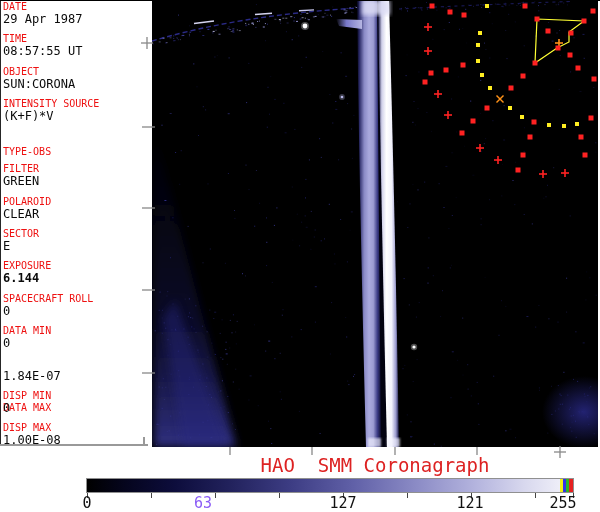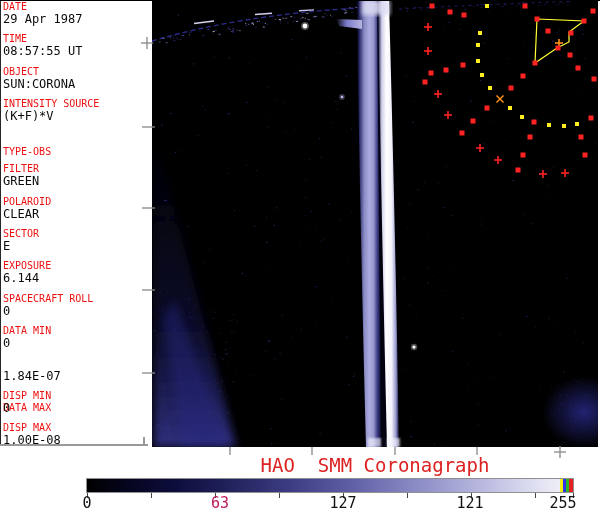--- a/index.html
+++ b/index.html
@@ -762,21 +762,21 @@
       <div class="sb-label" style="top: 99px; color: rgb(238, 17, 17);">INTENSITY SOURCE</div>
       <div class="sb-value" style="top: 109px; color: rgb(10, 10, 10);">(K+F)*V</div>
       <div class="sb-label" style="top: 147px; color: rgb(238, 17, 17);">TYPE-OBS</div>
       <div class="sb-label" style="top: 164px; color: rgb(238, 17, 17);">FILTER</div>
       <div class="sb-value" style="top: 174px; color: rgb(10, 10, 10);">GREEN</div>
       <div class="sb-label" style="top: 197px; color: rgb(238, 17, 17);">POLAROID</div>
       <div class="sb-value" style="top: 207px; color: rgb(10, 10, 10);">CLEAR</div>
       <div class="sb-label" style="top: 229px; color: rgb(238, 17, 17);">SECTOR</div>
       <div class="sb-value" style="top: 239px; color: rgb(10, 10, 10);">E</div>
       <div class="sb-label" style="top: 261px; color: rgb(238, 17, 17);">EXPOSURE</div>
-      <div class="sb-value" style="top: 271px; color: rgb(10, 10, 10);">6.144</div>
+      <div class="sb-value" style="top: 271px; color: rgb(10, 10, 10); font-weight: bold;">6.144</div>
       <div class="sb-label" style="top: 294px; color: rgb(238, 17, 17);">SPACECRAFT ROLL</div>
       <div class="sb-value" style="top: 304px; color: rgb(10, 10, 10);">0</div>
       <div class="sb-label" style="top: 326px; color: rgb(238, 17, 17);">DATA MIN</div>
       <div class="sb-value" style="top: 336px; color: rgb(10, 10, 10);">0</div>
       <div class="sb-label" style="top: 380px; color: rgb(238, 17, 17); margin-top: 23px;">DATA MAX</div>
       <div class="sb-value" style="top: 369px; color: rgb(10, 10, 10);">1.84E-07</div>
       <div class="sb-label" style="top: 391px; color: rgb(238, 17, 17);">DISP MIN</div>
       <div class="sb-value" style="top: 401px; color: rgb(10, 10, 10);">0</div>
       <div class="sb-label" style="top: 423px; color: rgb(238, 17, 17);">DISP MAX</div>
       <div class="sb-value" style="top: 433px; color: rgb(10, 10, 10);">1.00E-08</div>
@@ -800,19 +800,19 @@
       <div class="cb-tick" style="left: 215px; background: rgb(68, 68, 68);"></div>
       <div class="cb-tick" style="left: 279px; background: rgb(68, 68, 68);"></div>
       <div class="cb-tick" style="left: 343px; background: rgb(68, 68, 68);"></div>
       <div class="cb-tick" style="left: 407px; background: rgb(68, 68, 68);"></div>
       <div class="cb-tick" style="left: 471px; background: rgb(68, 68, 68);"></div>
       <div class="cb-tick" style="left: 535px; background: rgb(68, 68, 68);"></div>
       <div class="cb-tick" style="left: 573px; background: rgb(68, 68, 68);"></div>
     </div>
   <div id="cb-labels-wrap">
       <div class="cb-label" style="left: 87px; color: rgb(17, 17, 17);">0</div>
-      <div class="cb-label" style="left: 220px; color: #be185d;">63</div>
+      <div class="cb-label" style="left: 203px; color: #8b5cf6;">63</div>
       <div class="cb-label" style="left: 343px; color: rgb(17, 17, 17);">127</div>
       <div class="cb-label" style="left: 470px; color: rgb(17, 17, 17);">121</div>
       <div class="cb-label" style="left: 563px; color: rgb(17, 17, 17);">255</div>
     </div>
 
 </div>
 
 </body></html>

